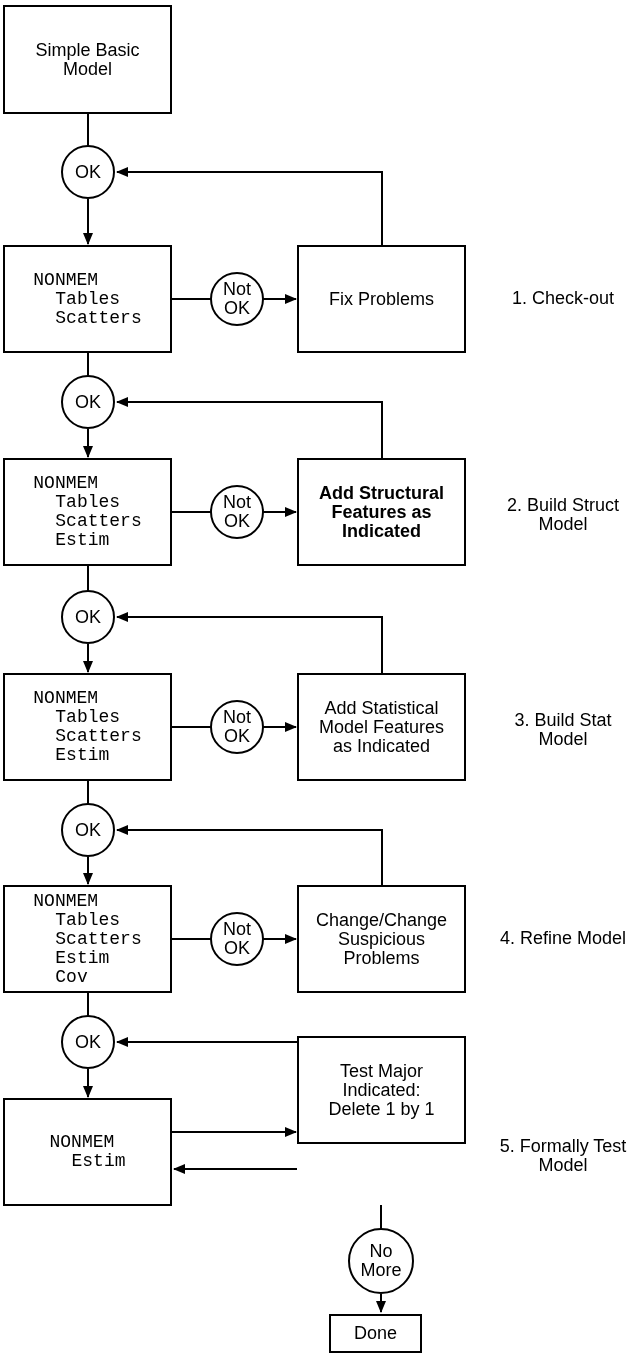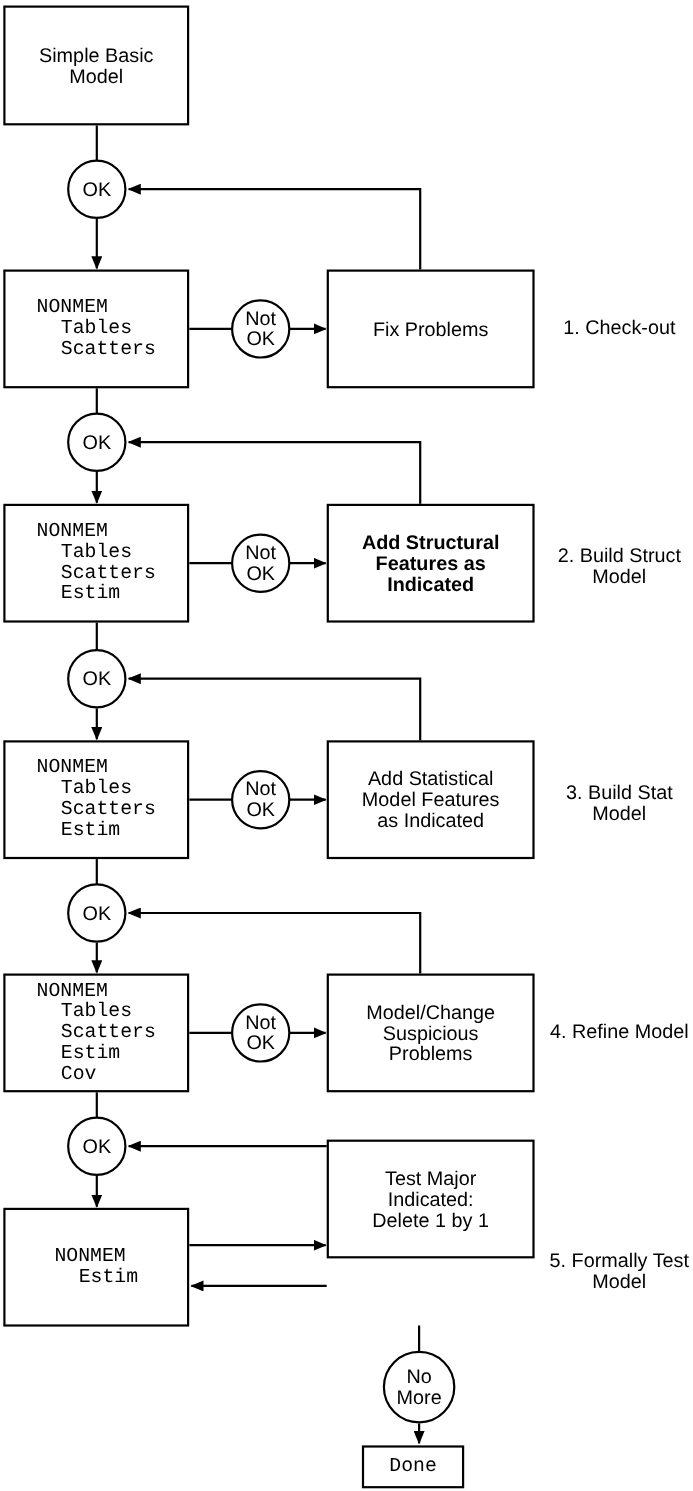--- a/index.html
+++ b/index.html
@@ -55,21 +55,21 @@
   .steplabel {
     position: absolute;
     left: 463px;
     width: 200px;
     text-align: center;
     font-size: 18px;
     line-height: 19px;
   }
 
   .pbox { left: 3px;   width: 169px; height: 108px; font-family: Liberation Mono, monospace; }
-  .abox { left: 297px; width: 189px; height: 108px; }
+  .abox { left: 297px; width: 169px; height: 108px; }
 </style>
 </head>
 <body>
 
 <div class="canvas">
 
   <svg class="wires" width="630" height="1355" viewBox="0 0 630 1355">
     <defs>
       <marker id="arw" viewBox="0 0 12 10" refX="11" refY="5" markerWidth="12" markerHeight="10" orient="auto" markerUnits="userSpaceOnUse">
         <path d="M0 0 L12 5 L0 10 Z" fill="#000000"></path>
@@ -202,21 +202,21 @@
   <div class="node listing pbox" style="top:885px;">
     <div class="lines">
       <div>NONMEM</div>
       <div class="ind">Tables</div>
       <div class="ind">Scatters</div>
       <div class="ind">Estim</div>
       <div class="ind">Cov</div>
     </div>
   </div>
   <div class="node centered abox" style="top:885px;">
-    <div>Model/Change</div>
+    <div>Change/Change</div>
     <div>Suspicious</div>
     <div>Problems</div>
   </div>
   <div class="steplabel" style="top:929px;">
     <div>4. Refine Model</div>
   </div>
 
   <div class="node listing pbox" style="top:1098px;">
     <div class="lines">
       <div>NONMEM</div>
@@ -231,17 +231,17 @@
   <div class="steplabel" style="top:1137px;">
     <div>5. Formally Test</div>
     <div>Model</div>
   </div>
 
   <div class="gate big" style="top:1228px;">
     <div>No</div>
     <div>More</div>
   </div>
 
-  <div class="node centered" style="left:329px; top:1314px; width:93px; height:39px;font-family:Liberation Mono, monospace;">
+  <div class="node centered" style="left:329px; top:1314px; width:93px; height:39px;">
     <div>Done</div>
   </div>
 
 </div>
 
 </body></html>

